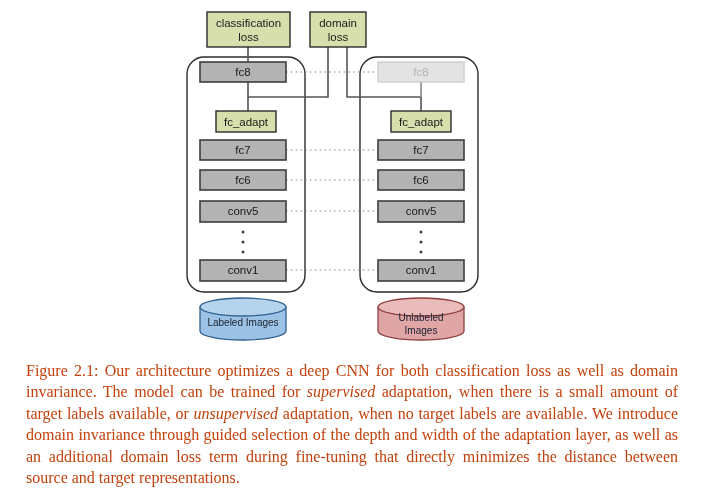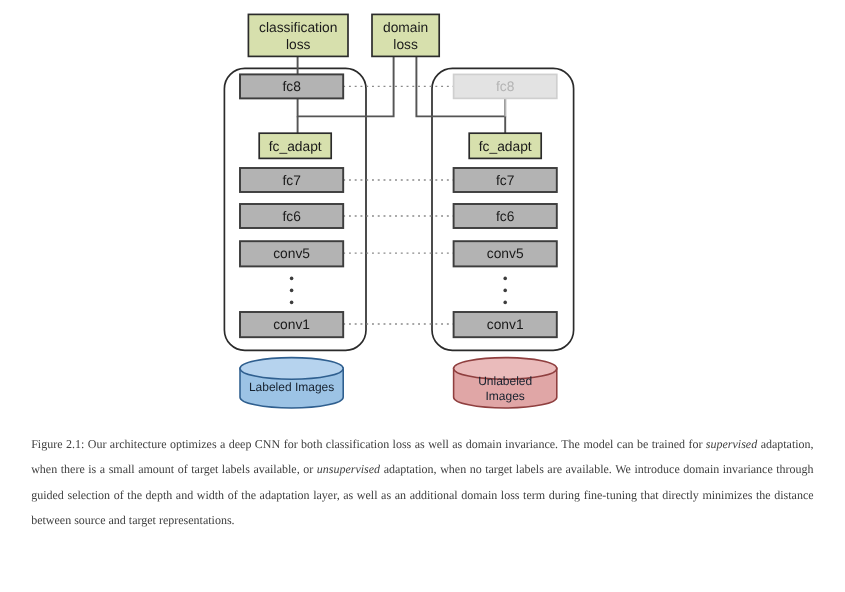--- a/index.html
+++ b/index.html
@@ -40,23 +40,23 @@
   .label-faded { fill: #b4b4b4; }
   .label-db    { font-size: 10px; fill: #16212e; }
 
   
   #caption {
     position: absolute;
     left: 26px;
     top: 360px;
     width: 652px;
     font-family: "Liberation Serif", serif;
-    font-size: 10px;
+    font-size: 16px;
     line-height: 21.4px;
-    color: #404040;
+    color: #c2410c;
     text-align: justify;
   }
   #caption i { font-style: italic; }
 </style>
 </head>
 <body>
 
 <div id="page">
 
   <div id="figure">

